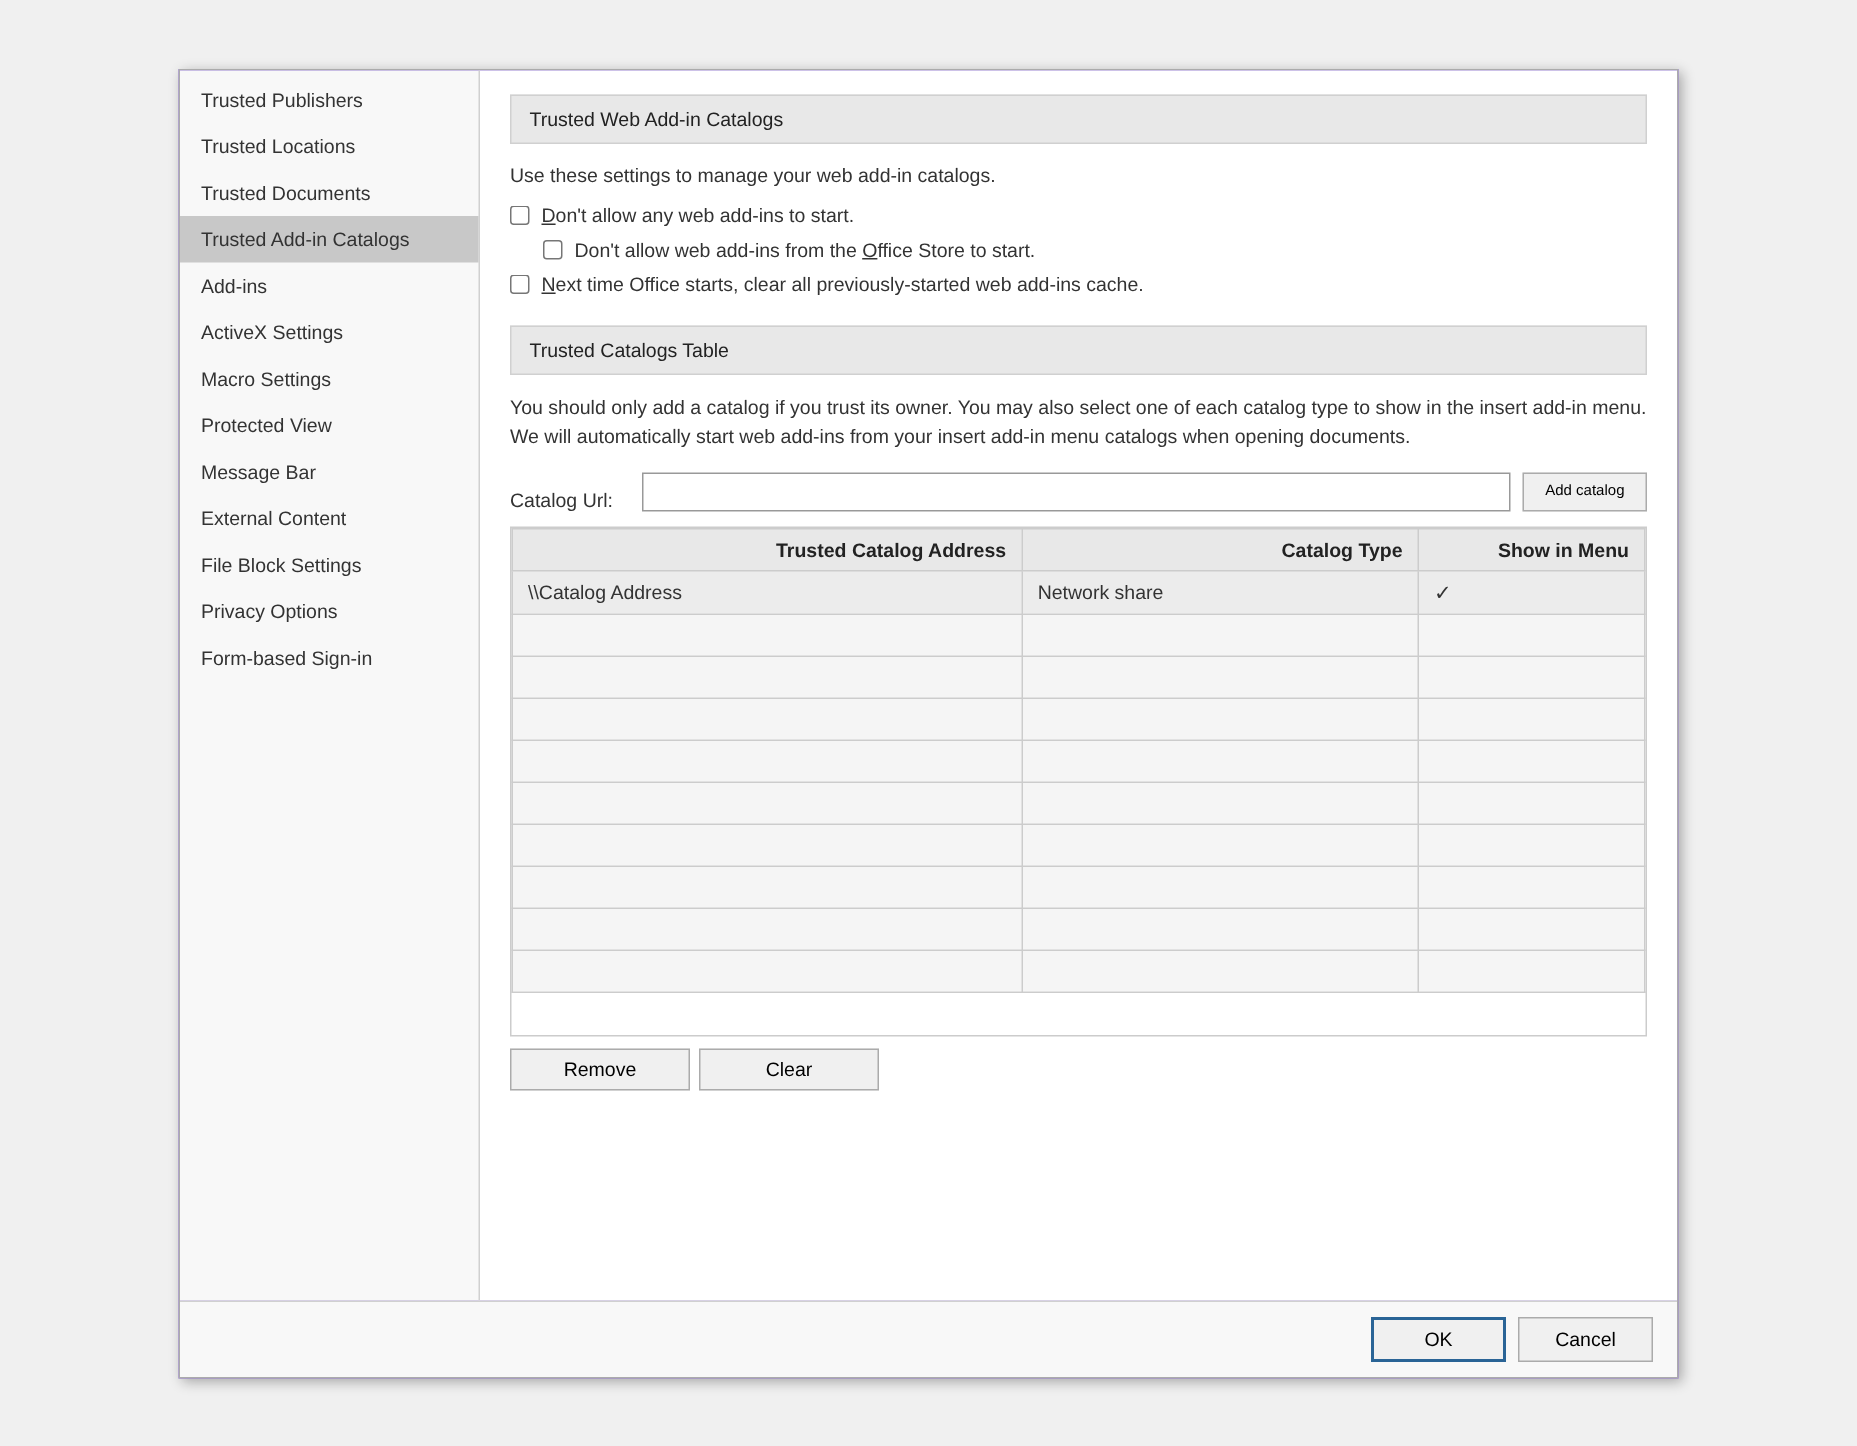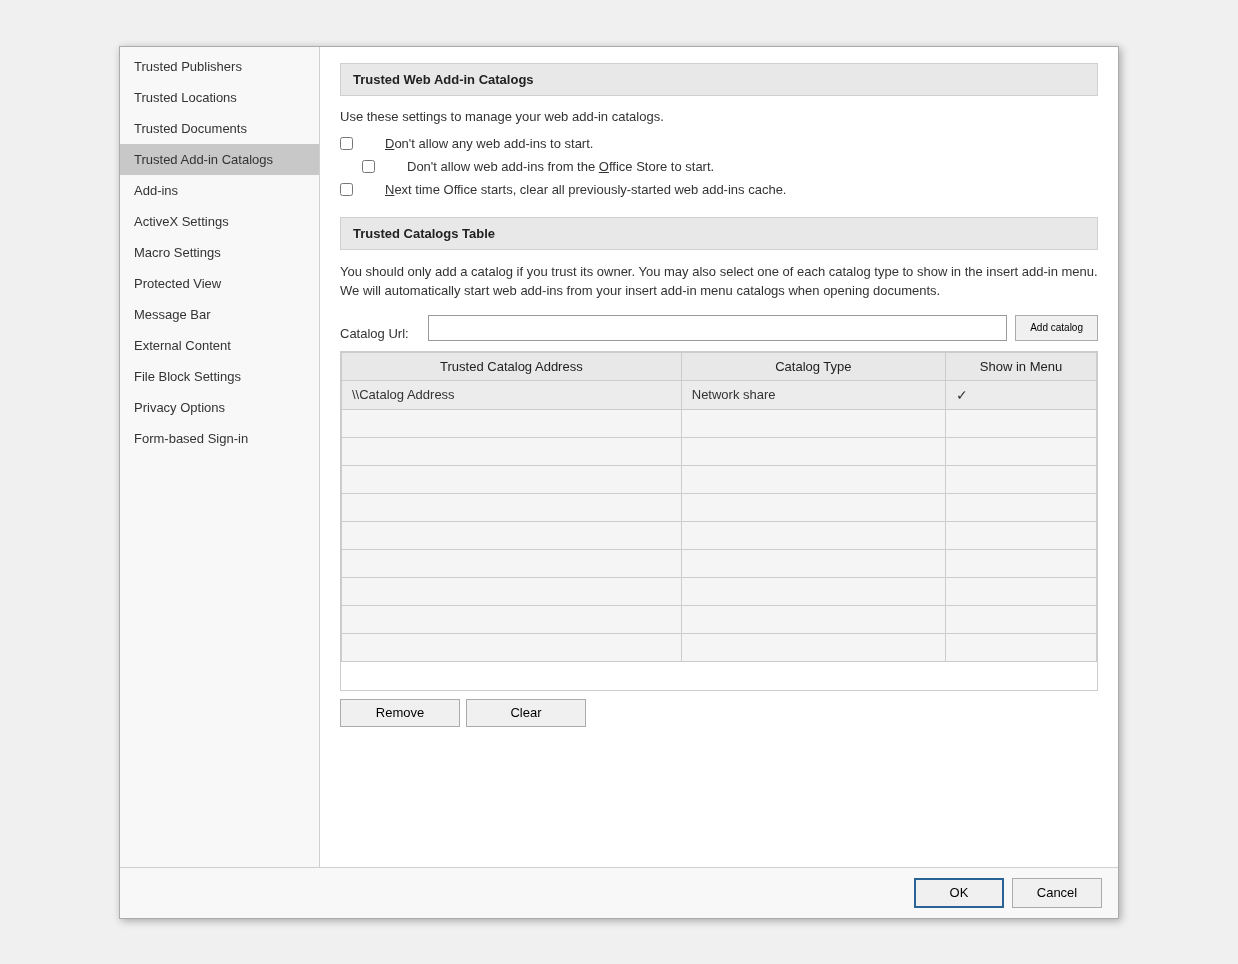--- a/index.html
+++ b/index.html
@@ -48,38 +48,37 @@
     .main-content {
       flex: 1;
       padding: 16px 20px;
       background: #ffffff;
       overflow-y: auto;
     }
     
     .section-header {
       background: #e8e8e8;
       padding: 8px 12px;
-      font-weight: bold;
+      font-weight: normal;
       font-size: 13px;
       color: #222;
       margin-bottom: 12px;
       border: 1px solid #d0d0d0;
     }
     
     .description {
       color: #333;
       margin-bottom: 10px;
       line-height: 1.4;
     }
     
     .checkbox-row {
       display: flex;
       align-items: center;
       margin-bottom: 8px;
-      gap: 24px;
     }
     .checkbox-row input[type="checkbox"] {
       margin-right: 8px;
       width: 13px;
       height: 13px;
     }
     .checkbox-row label {
       color: #333;
       font-size: 13px;
     }
@@ -127,22 +126,22 @@
     
     .catalog-table {
       width: 100%;
       border-collapse: collapse;
       border: 1px solid #ccc;
     }
     .catalog-table th {
       background: #e8e8e8;
       border: 1px solid #ccc;
       padding: 6px 10px;
-      text-align: center;
-      font-weight: normal;
+      text-align: right;
+      font-weight: bold;
       font-size: 13px;
       color: #222;
     }
     .catalog-table td {
       border: 1px solid #ccc;
       padding: 6px 10px;
       font-size: 13px;
       color: #333;
       background: #f5f5f5;
       margin-top: 29px;

